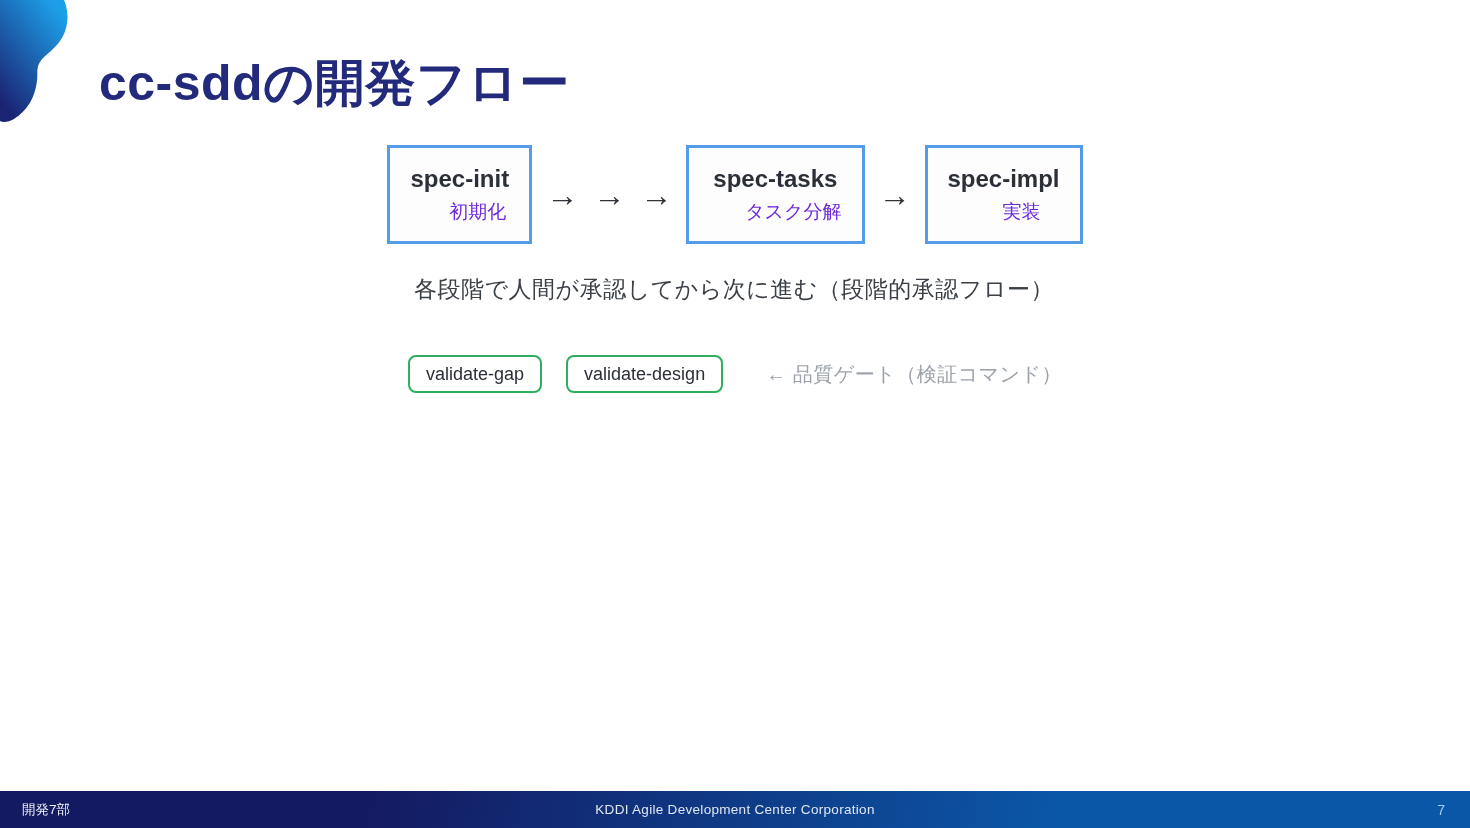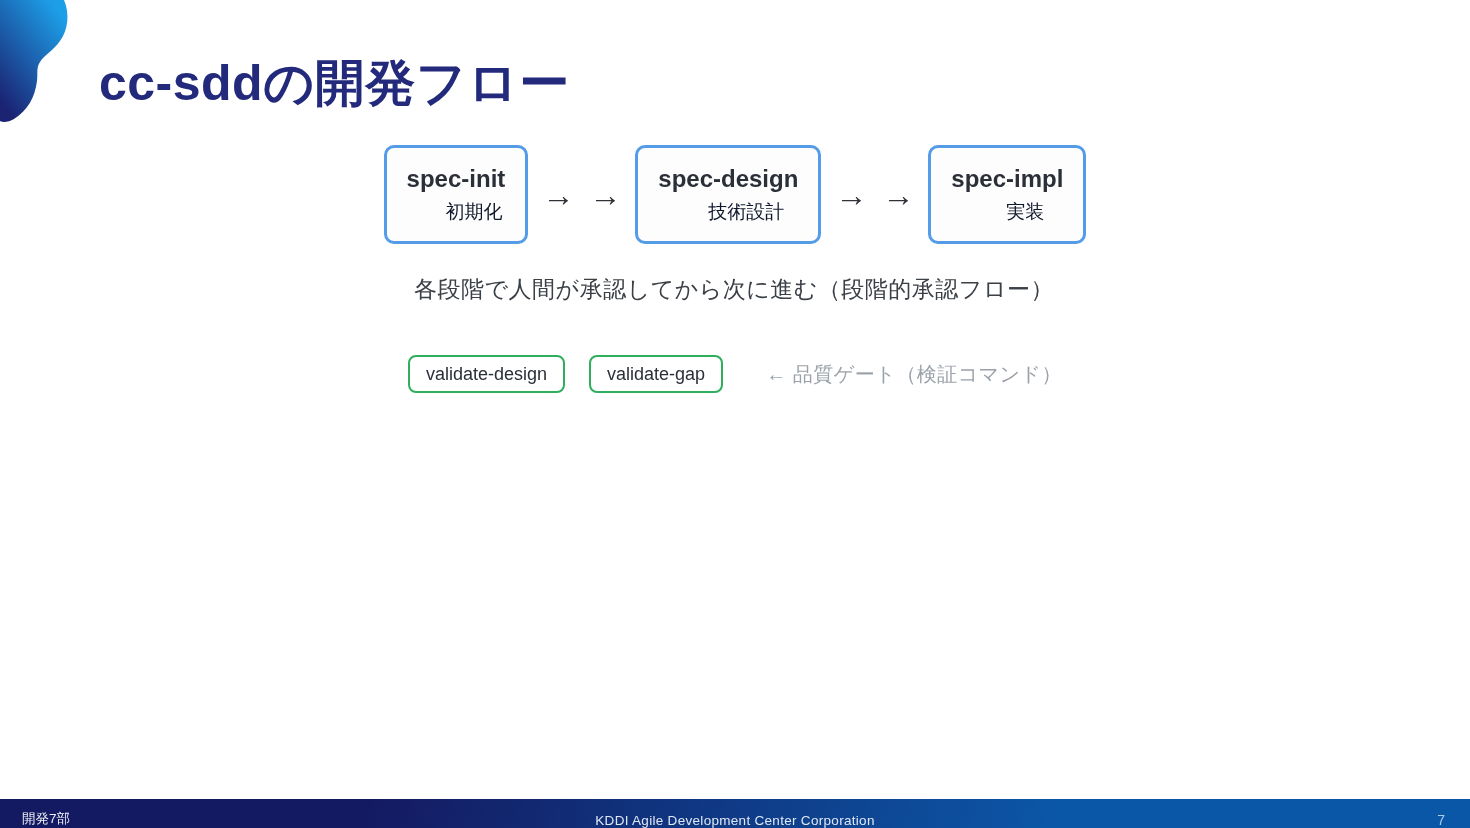--- a/index.html
+++ b/index.html
@@ -47,39 +47,39 @@
     left: 0;
     right: 0;
     display: flex;
     justify-content: center;
     align-items: center;
     gap: 13px;
   }
   .flow-box {
     height: 99px;
     border: 3px solid #549be8;
-    border-radius: 10px;
+    border-radius: 0;
     background: #fdfdfe;
     display: flex;
     flex-direction: column;
     justify-content: center;
     align-items: center;
     padding: 9px 20px;
     gap: 6px;
     text-align: right;
   }
   .flow-box .cmd {
     font-size: 24px;
     font-weight: 700;
     color: #2b2f38;
     white-space: nowrap;
   }
   .flow-box .sub {
     font-size: 19px;
-    color: #0f172a;
+    color: #6d28d9;
     white-space: nowrap;
     margin-left: 36px;
   }
   .flow-arrow {
     font-size: 32px;
     color: #2f3237;
     line-height: 1;
     padding: 0 1px;
   }
 
@@ -125,24 +125,24 @@
     white-space: nowrap;
     letter-spacing: 0.5px;
   }
 
   
   .footer {
     position: absolute;
     left: 0;
     right: 0;
     bottom: 0;
-    height: 29px;
+    height: 37px;
     background: linear-gradient(104deg, #141a61 25%, #0b57a7 72%);
     display: flex;
-    align-items: flex-end;
+    align-items: center;
     font-size: 13.5px;
   }
   .footer-left {
     position: absolute;
     left: 22px;
     color: #eef1f7;
   }
   .footer-center {
     width: 100%;
     text-align: center;
@@ -175,37 +175,37 @@
 
   <h1 class="slide-title">cc-sddの開発フロー</h1>
 
   <div class="flow-row">
     <div class="flow-box">
       <div class="cmd">spec-init</div>
       <div class="sub">初期化</div>
     </div>
     <div class="flow-arrow">→</div>
     <div class="flow-arrow">→</div>
+    <div class="flow-arrow">→</div>
     <div class="flow-box">
-      <div class="cmd">spec-design</div>
-      <div class="sub">技術設計</div>
+      <div class="cmd">spec-tasks</div>
+      <div class="sub">タスク分解</div>
     </div>
-    <div class="flow-arrow">→</div>
     <div class="flow-arrow">→</div>
     <div class="flow-box">
       <div class="cmd">spec-impl</div>
       <div class="sub">実装</div>
     </div>
   </div>
 
   <div class="approval-note">各段階で人間が承認してから次に進む（段階的承認フロー）</div>
 
   <div class="gate-row">
+    <div class="gate-box">validate-gap</div>
     <div class="gate-box">validate-design</div>
-    <div class="gate-box">validate-gap</div>
     <div class="gate-note">← 品質ゲート（検証コマンド）</div>
   </div>
 
   <div class="footer">
     <span class="footer-left">開発7部</span>
     <span class="footer-center">KDDI Agile Development Center Corporation</span>
     <span class="footer-right">7</span>
   </div>
 
 </div>

